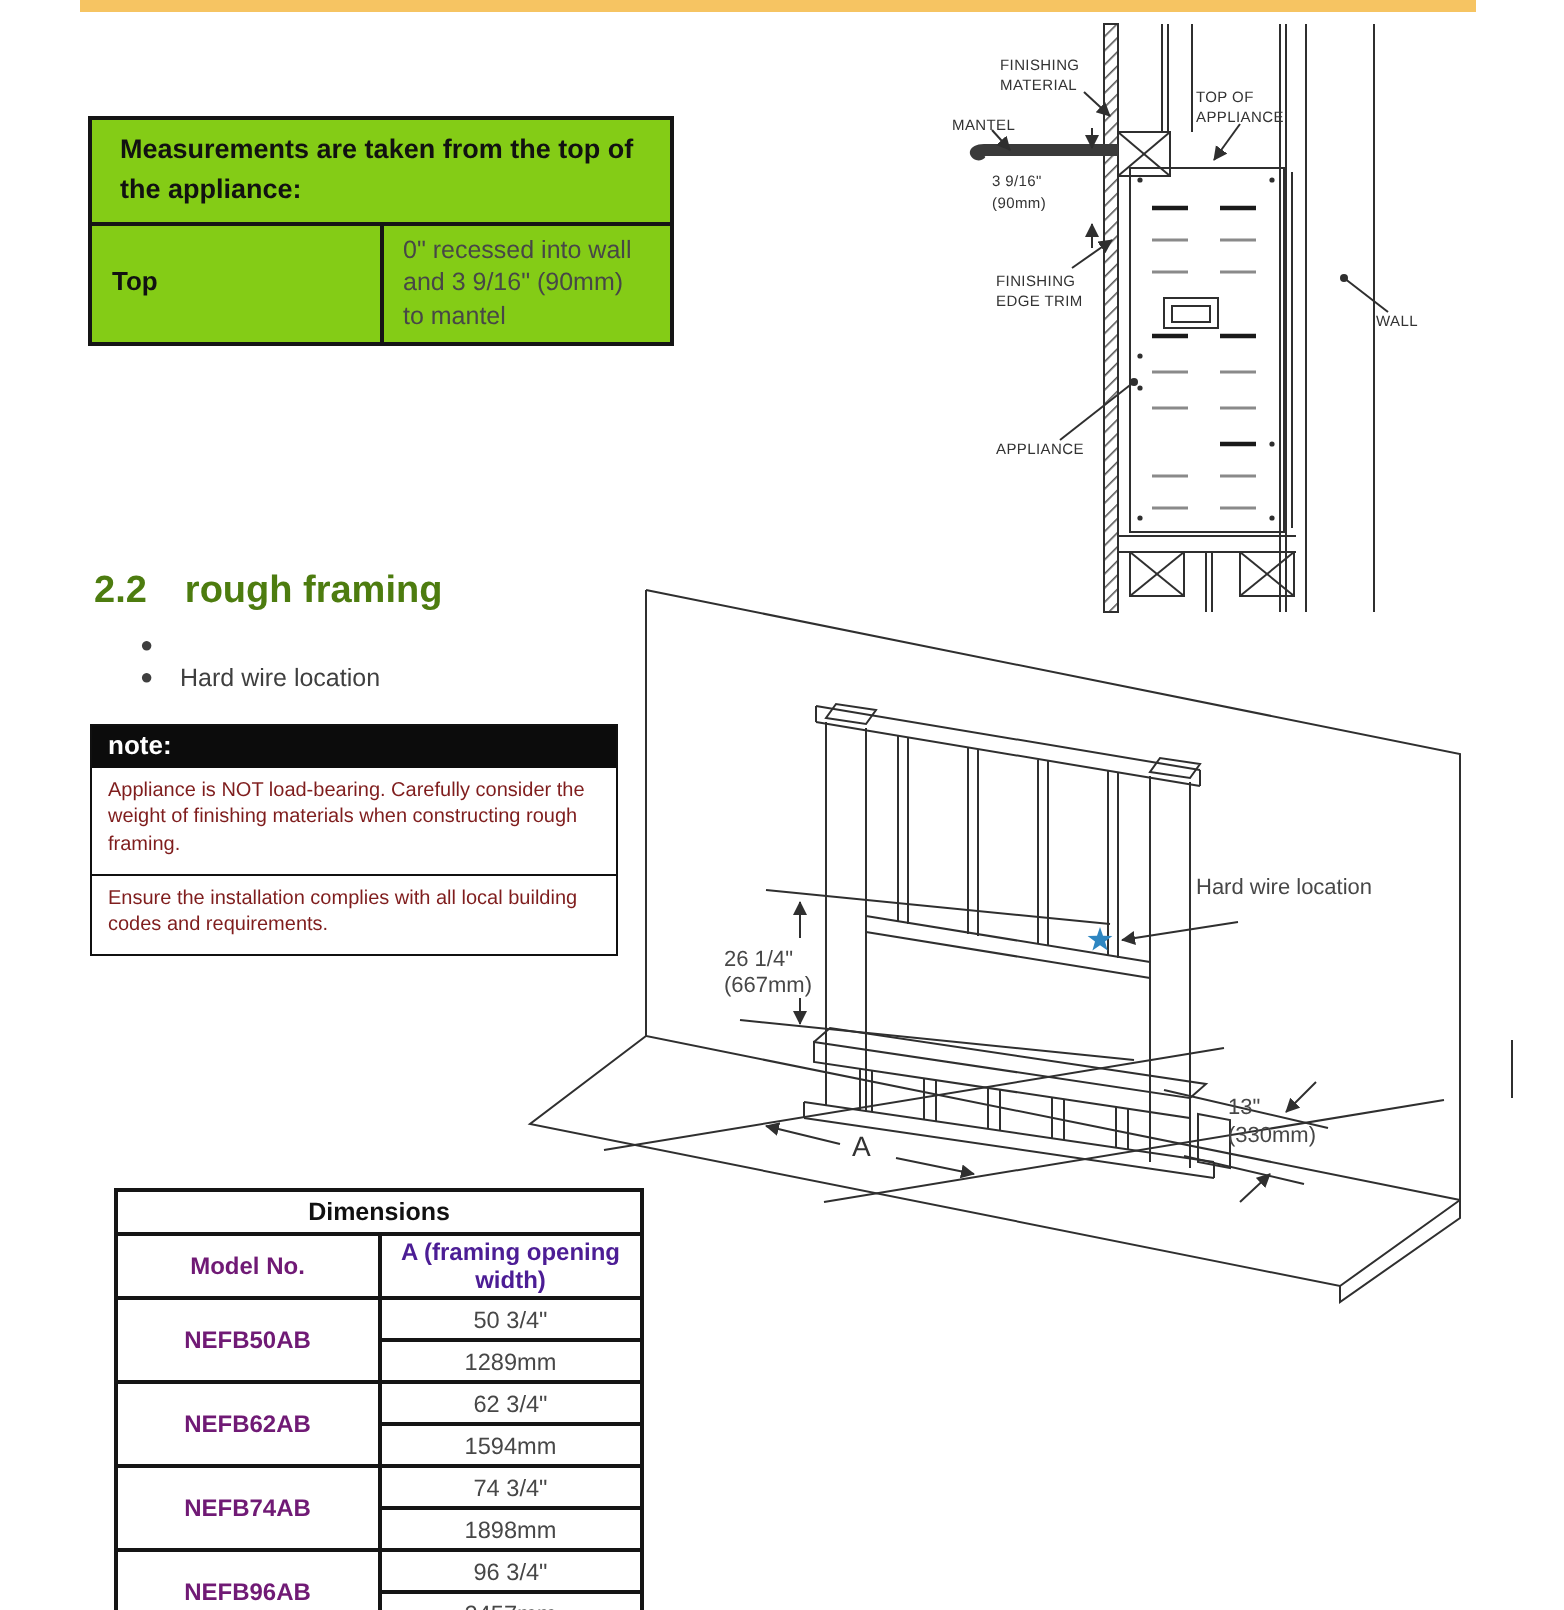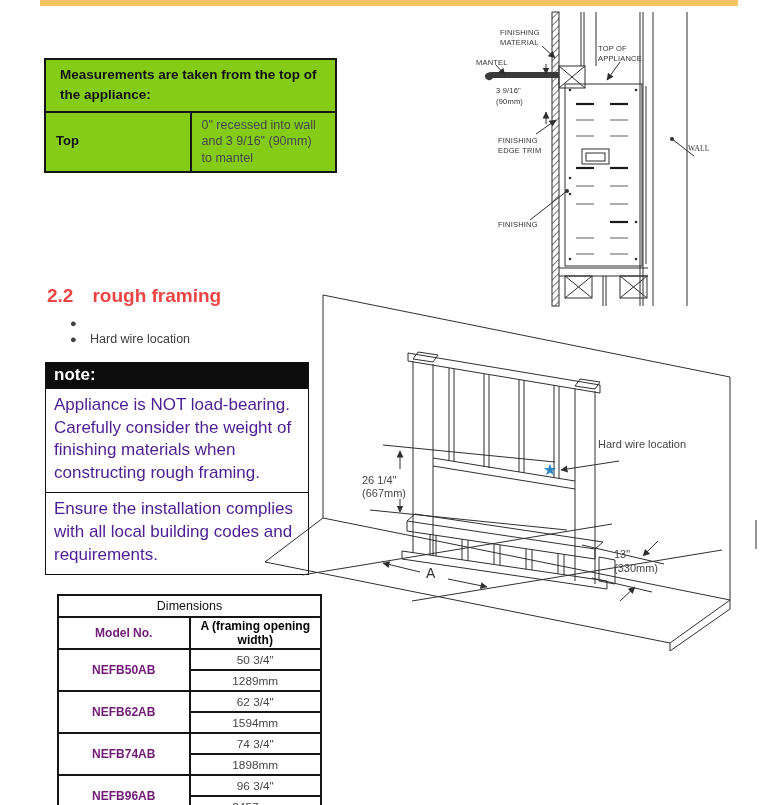--- a/index.html
+++ b/index.html
@@ -11,46 +11,46 @@
   
   table.m-table{position:absolute;left:44px;top:58px;width:293px;border-collapse:collapse;table-layout:fixed;}
   table.m-table td{border:2.5px solid #151515;vertical-align:middle;background:#84cc16;}
   .m-title{font-weight:bold;font-size:13.5px;color:#111;line-height:1.5;padding:5px 14px;height:38px;}
   .m-label{width:128px;font-weight:bold;font-size:13px;color:#111;line-height:1.3;padding:4px 10px;}
   .m-value{font-size:12.5px;color:#474747;line-height:1.35;padding:4px 10px;}
   .m-row1{height:36px;}
   .m-row2{height:44px;}
 
   
-  .section-heading{position:absolute;left:47px;top:285px;font-size:19px;font-weight:bold;color:#ef4444;}
+  .section-heading{position:absolute;left:47px;top:285px;font-size:19px;font-weight:bold;color:#4d7c0f;}
   .section-heading .num{margin-right:19px;}
   .bullets{position:absolute;left:70px;top:316px;}
   .bullet-row{display:flex;align-items:flex-start;font-size:12.5px;color:#3f3f3f;line-height:15.5px;}
   .bullet-dot{width:20px;color:#3f3f3f;font-size:11px;line-height:15.5px;}
 
   
   .note{position:absolute;left:45px;top:362px;width:262px;border:1.5px solid #101010;background:#fff;}
-  .note-header{background:#0c0c0c;color:#ffffff;font-weight:bold;font-size:17px;padding:2px 8px 4px;}
-  .note-body p{margin:0;padding:5px 8px 8px;font-size:17px;color:#4c1d95;line-height:1.33;}
+  .note-header{background:#0c0c0c;color:#ffffff;font-weight:bold;font-size:13px;padding:2px 8px 4px;}
+  .note-body p{margin:0;padding:5px 8px 8px;font-size:10px;color:#7f1d1d;line-height:1.33;}
   .note-body p + p{border-top:1.5px solid #101010;}
 
   
   .xsec{position:absolute;left:470px;top:8px;width:312px;height:300px;}
   .iso{position:absolute;left:262px;top:283px;width:520px;height:390px;}
   .diag-label{position:absolute;font-size:7.5px;color:#333;line-height:1.3;letter-spacing:.2px;}
   .iso-label{position:absolute;font-size:11px;color:#474747;line-height:1.25;}
   .center{text-align:left;}
   .right{text-align:left;}
   svg{position:absolute;left:0;top:0;}
 
   
   table.d-table{position:absolute;left:57px;top:594px;width:265px;border-collapse:collapse;table-layout:fixed;}
   table.d-table td{border:2px solid #151515;text-align:center;vertical-align:middle;background:#fff;}
-  .d-title{font-weight:normal;font-size:12.5px;color:#111;height:18px;}
-  .d-colhead{font-weight:bold;font-size:12px;color:#000000;height:19px;}
+  .d-title{font-weight:bold;font-size:12.5px;color:#111;height:18px;}
+  .d-colhead{font-weight:bold;font-size:12px;color:#4c1d95;height:19px;}
   .d-model{width:82px;font-weight:bold;font-size:12px;color:#701a75;}
   .d-val{font-size:11.8px;color:#474747;height:17px;}
 </style>
 </head>
 <body>
 
 <div class="page">
 
   <div class="accent-bar" style="background: rgb(246, 196, 98);"></div>
 
@@ -157,23 +157,23 @@
         <circle cx="97" cy="183" r="2" fill="#2f2f2f" stroke="none"></circle>
         <line x1="224" y1="148" x2="202" y2="131"></line>
         <circle cx="202" cy="131" r="2" fill="#2f2f2f" stroke="none"></circle>
       </g>
     </svg>
     <div class="diag-label right" style="left:30px;top:20px;width:60px;">FINISHING MATERIAL</div>
     <div class="diag-label" style="left:6px;top:50px;width:42px;">MANTEL</div>
     <div class="diag-label" style="left:26px;top:78px;width:44px;">3 9/16"</div>
     <div class="diag-label" style="left:26px;top:89px;width:44px;">(90mm)</div>
     <div class="diag-label center" style="left:28px;top:128px;width:64px;">FINISHING EDGE TRIM</div>
-    <div class="diag-label" style="left:28px;top:212px;width:60px;">FINISHING</div>
+    <div class="diag-label" style="left:28px;top:212px;width:60px;">APPLIANCE</div>
     <div class="diag-label center" style="left:128px;top:36px;width:60px;">TOP OF APPLIANCE</div>
-    <div class="diag-label" style="left:218px;top:136px;width:36px;font-family:Liberation Serif, serif;">WALL</div>
+    <div class="diag-label" style="left:218px;top:148px;width:36px;">WALL</div>
   </div>
 
   <div class="section-heading">
     <span class="num">2.2</span><span>rough framing</span>
   </div>
   <div class="bullets">
     <div class="bullet-row">
       <span class="bullet-dot">●</span>
     </div>
     <div class="bullet-row">

